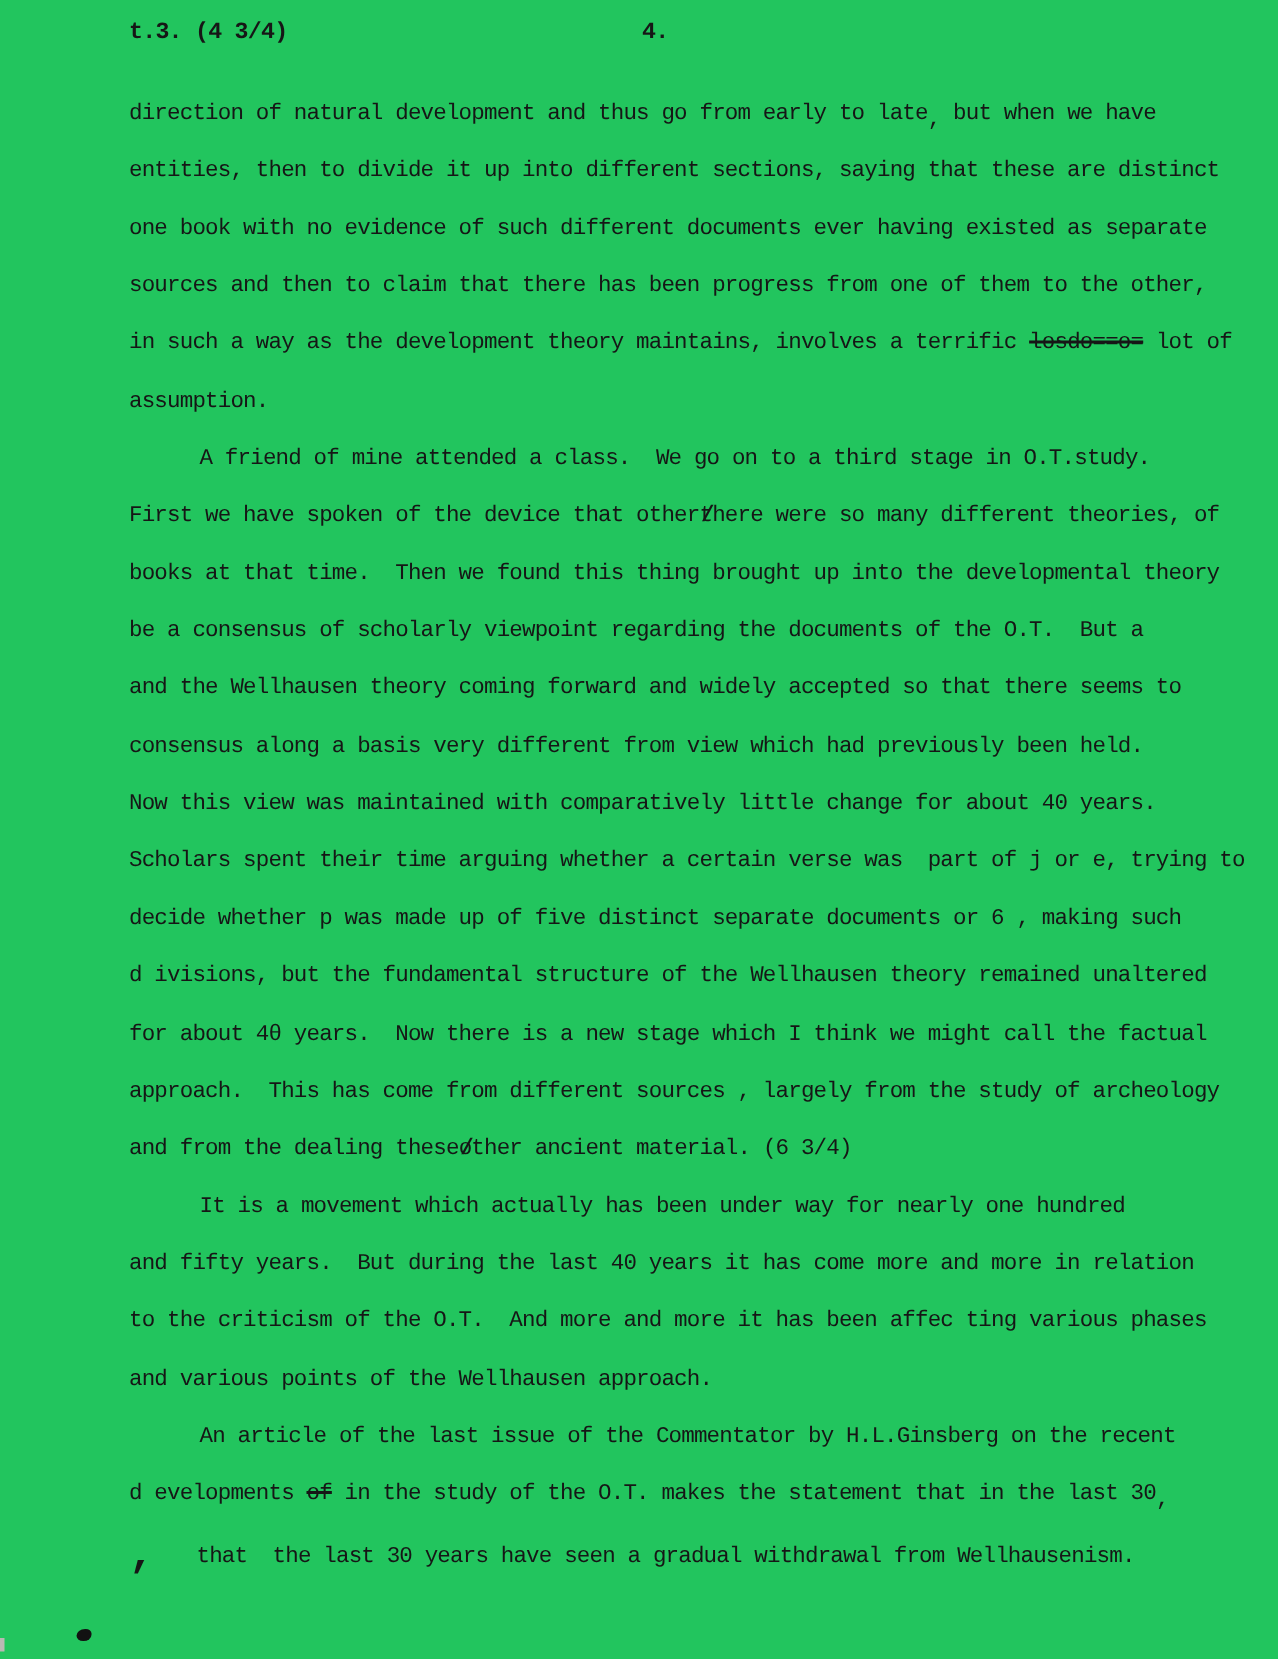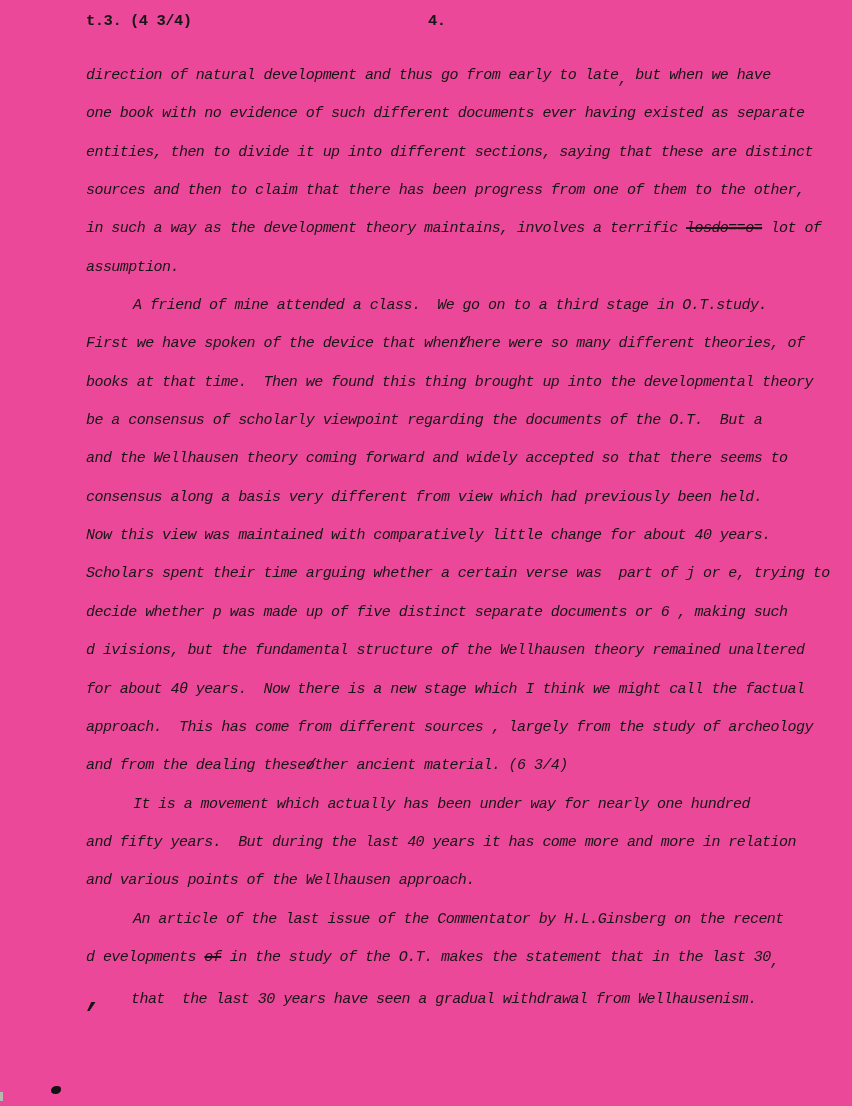--- a/index.html
+++ b/index.html
@@ -4,21 +4,21 @@
 <style>
   html, body {
     margin: 0;
     padding: 0;
     background: #ffffff;
   }
   .page {
     position: relative;
     width: 852px;
     height: 1106px;
-    background: #ec4899;
+    background: #22c55e;
     overflow: hidden;
     font-family: "Liberation Mono", monospace;
     color: #161616;
   }
   .header {
     position: absolute;
     top: 12px;
     left: 0;
     right: 0;
     height: 26px;
@@ -28,21 +28,20 @@
   }
   .header .ref { position: absolute; left: 86px; }
   .header .num { position: absolute; left: 428px; }
   .body-text {
     position: absolute;
     top: 57px;
     left: 86px;
     width: 740px;
     font-size: 15px;
     letter-spacing: -0.55px;
-    font-style: italic;
   }
   .line {
     height: 38.35px;
     line-height: 38.35px;
     white-space: pre;
   }
   .line.indent { padding-left: 47px; }
   .strike {
     text-decoration: line-through;
     text-decoration-thickness: 2px;
@@ -90,40 +89,41 @@
 
 <div class="page">
 
   <div class="header">
     <span class="ref">t.3. (4 3/4)</span>
     <span class="num">4.</span>
   </div>
 
   <div class="body-text" id="document-lines">
       <div class="line"><span>direction of natural development and thus go from early to late</span><span class="sub-comma">,</span><span> but when we have</span></div>
+      <div class="line"><span>entities, then to divide it up into different sections, saying that these are distinct</span></div>
       <div class="line"><span>one book with no evidence of such different documents ever having existed as separate</span></div>
-      <div class="line"><span>entities, then to divide it up into different sections, saying that these are distinct</span></div>
       <div class="line"><span>sources and then to claim that there has been progress from one of them to the other,</span></div>
       <div class="line"><span>in such a way as the development theory maintains, involves a terrific </span><span class="strike">losdo==o=</span><span> lot of</span></div>
       <div class="line"><span>assumption.</span></div>
       <div class="line indent"><span>A friend of mine attended a class.  We go on to a third stage in O.T.study.</span></div>
-      <div class="line"><span>First we have spoken of the device that when</span><span class="overstrike-slash">/</span><span>there were so many different theories, of</span></div>
+      <div class="line"><span>First we have spoken of the device that other</span><span class="overstrike-slash">/</span><span>there were so many different theories, of</span></div>
       <div class="line"><span>books at that time.  Then we found this thing brought up into the developmental theory</span></div>
       <div class="line"><span>be a consensus of scholarly viewpoint regarding the documents of the O.T.  But a</span></div>
       <div class="line"><span>and the Wellhausen theory coming forward and widely accepted so that there seems to</span></div>
       <div class="line"><span>consensus along a basis very different from view which had previously been held.</span></div>
       <div class="line"><span>Now this view was maintained with comparatively little change for about 40 years.</span></div>
       <div class="line"><span>Scholars spent their time arguing whether a certain verse was  part of j or e, trying to</span></div>
       <div class="line"><span>decide whether p was made up of five distinct separate documents or 6 , making such</span></div>
       <div class="line"><span>d ivisions, but the fundamental structure of the Wellhausen theory remained unaltered</span></div>
       <div class="line"><span>for about 4θ years.  Now there is a new stage which I think we might call the factual</span></div>
       <div class="line"><span>approach.  This has come from different sources , largely from the study of archeology</span></div>
       <div class="line"><span>and from the dealing these</span><span class="overstrike-slash">/</span><span>other ancient material. (6 3/4)</span></div>
       <div class="line indent"><span>It is a movement which actually has been under way for nearly one hundred</span></div>
       <div class="line"><span>and fifty years.  But during the last 40 years it has come more and more in relation</span></div>
+      <div class="line"><span>to the criticism of the O.T.  And more and more it has been affec ting various phases</span></div>
       <div class="line"><span>and various points of the Wellhausen approach.</span></div>
       <div class="line indent"><span>An article of the last issue of the Commentator by H.L.Ginsberg on the recent</span></div>
       <div class="line"><span>d evelopments </span><span class="strike">of</span><span> in the study of the O.T. makes the statement that in the last 30</span><span class="sub-comma">,</span></div>
       <div class="line"><span class="heavy-comma">,</span><span>that  the last 30 years have seen a gradual withdrawal from Wellhausenism.</span></div>
     </div>
 
   <div class="speck"></div>
   <div class="edge-mark"></div>
 
 </div>

